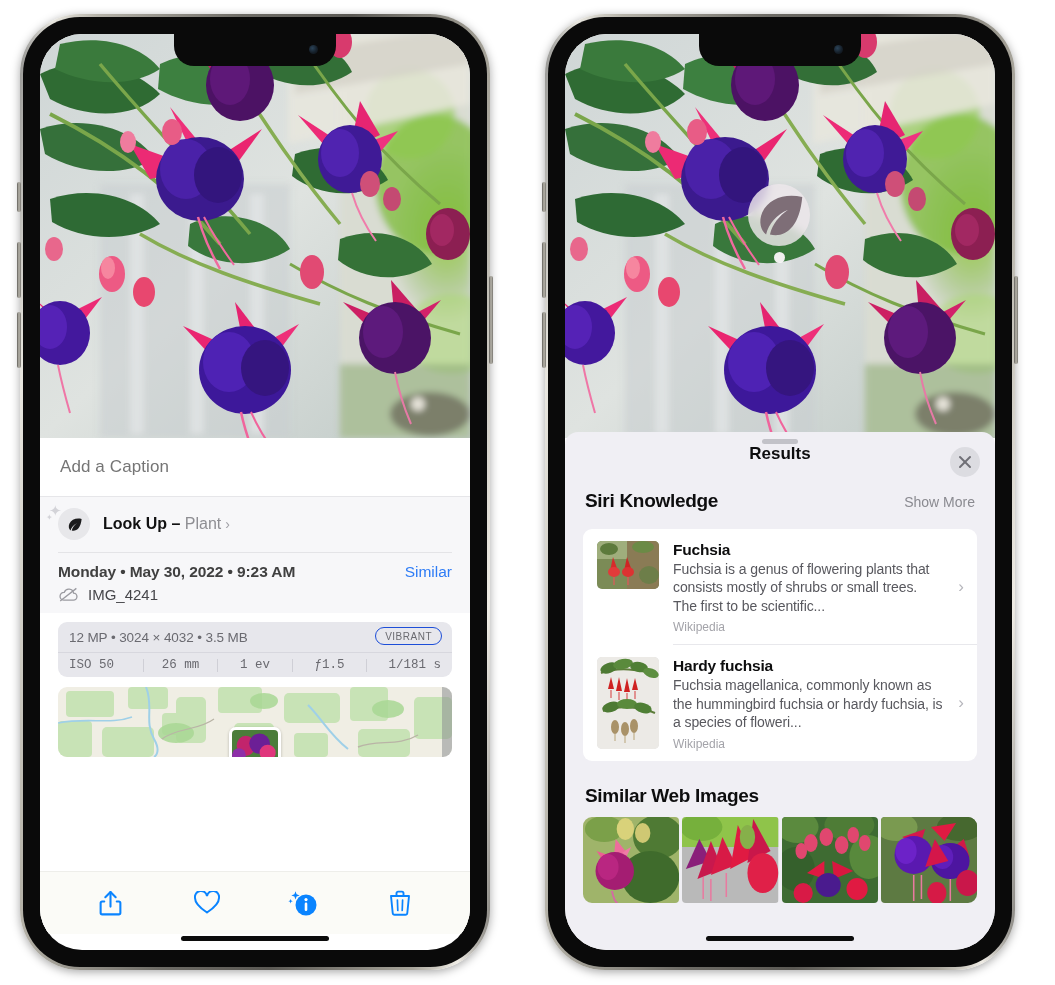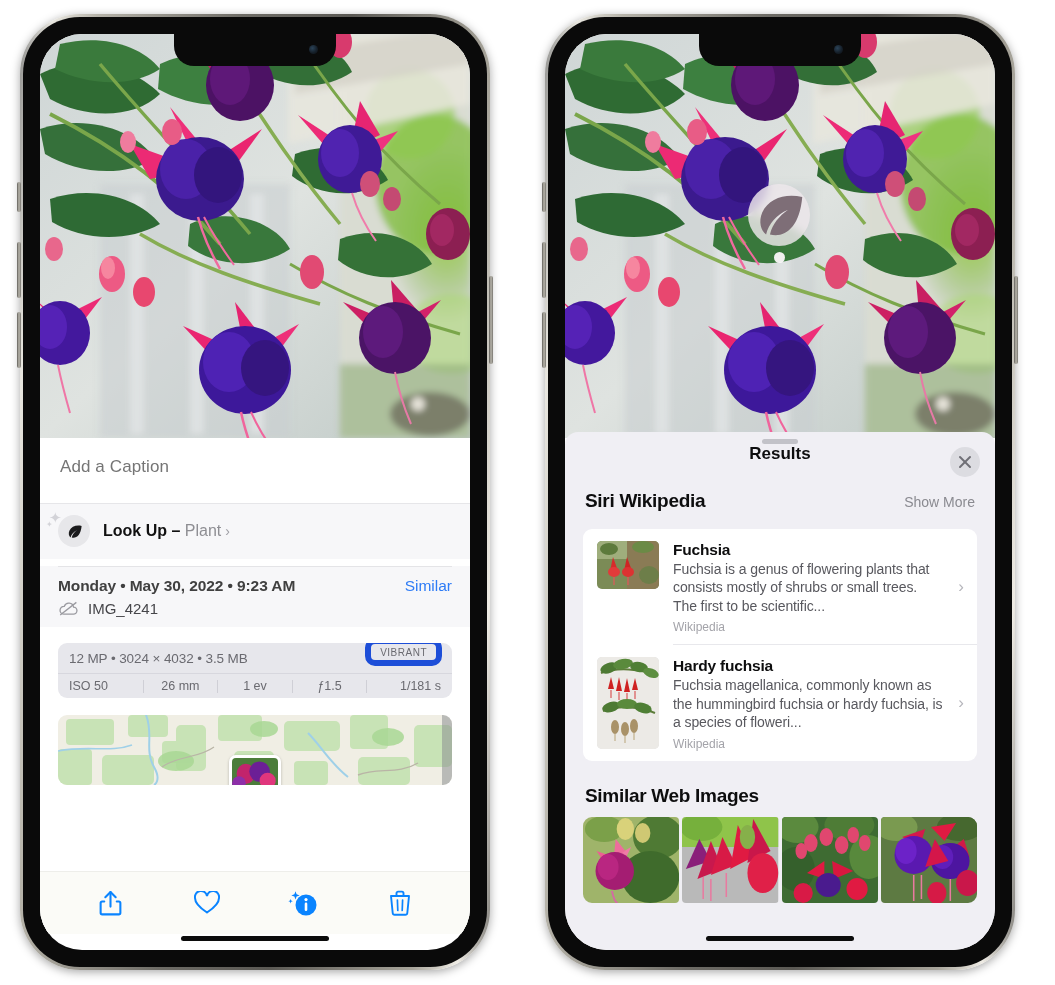--- a/index.html
+++ b/index.html
@@ -67,24 +67,24 @@
   .cam-head .model{font-size:14.5px;font-weight:700;color:#111;}
   .cam-head .right{display:flex;align-items:center;gap:7px;}
   .pill-jpeg{background:#a5a5ad;color:#fff;font-size:10px;font-weight:600;
              padding:2px 6px;border-radius:3px;letter-spacing:.4px;}
   .raw-ico{width:17px;height:17px;border:1.4px solid #8a8a91;border-radius:50%;
            display:flex;align-items:center;justify-content:center;}
   .raw-ico i{width:7px;height:7px;border-radius:50%;background:#8a8a91;display:block;}
   .cam-body{padding:6px 11px 7px 11px;position:relative;}
   .cam-l1{font-size:14.5px;color:#46464a;letter-spacing:-.1px;}
   .cam-l2{font-size:13.5px;color:#6a6a70;margin-top:2px;letter-spacing:-.1px;}
-  .pill-vib{position:absolute;right:10px;bottom:7px;border:6px solid #1d4ed8;color:#6a6a70;
+  .pill-vib{position:absolute;right:10px;bottom:7px;border:1px solid #1d4ed8;color:#6a6a70;
             font-size:10px;padding:2.5px 9px;border-radius:10px;letter-spacing:.5px;}
   .cam-foot{display:flex;align-items:center;border-top:1px solid #d7d7de;padding:5px 8px;}
-  .cam-foot span{flex:1;text-align:center;font-size:12.5px;color:#6a6a70;}
+  .cam-foot span{flex:1;text-align:center;font-size:12.5px;color:#6a6a70;font-family:Liberation Mono, monospace;}
   .cam-foot span:first-child{text-align:left;padding-left:3px;}
   .cam-foot span:last-child{text-align:right;padding-right:3px;}
   .cam-foot .sep{flex:0 0 1px;height:13px;background:#cfcfd6;}
 
   .map-wrap{margin:10px 18px 0 18px;border-radius:9px;overflow:hidden;position:relative;height:70px;}
   .map-wrap svg{display:block;width:100%;height:100%;}
   .map-pin{position:absolute;left:50%;bottom:-10px;transform:translateX(-50%);
            width:46px;height:34px;border-radius:7px;border:3px solid #fff;overflow:hidden;
            box-shadow:0 1px 3px rgba(0,0,0,.25);}
 
@@ -277,21 +277,21 @@
           <ellipse cx="88" cy="108" rx="8" ry="11" fill="#ef7c9e"></ellipse>
           <ellipse cx="330" cy="150" rx="10" ry="13" fill="#cf4f78"></ellipse>
           <ellipse cx="352" cy="165" rx="9" ry="12" fill="#c44a72"></ellipse>
           <ellipse cx="300" cy="8" rx="12" ry="16" fill="#d83a6d"></ellipse>
           <ellipse cx="238" cy="18" rx="9" ry="12" fill="#e4527d"></ellipse>
           <ellipse cx="14" cy="215" rx="9" ry="12" fill="#e8678c"></ellipse>
         </g>
       </svg>
     </div>
 
-    <div class="sheet" style="top:404px;bottom:16px;gap:7px;">
+    <div class="sheet" style="top:404px;bottom:16px;">
 
       <div class="caption-row">
         <input class="caption-ph" style="border: 0px; outline: 0px; width: 100%; background: transparent; font-family: inherit; font-size: 17px;" placeholder="Add a Caption">
       </div>
 
       <div class="lookup-sec">
         <div class="lookup-row">
           <div class="leaf-badge">
             <span class="spark a">✦</span>
             <span class="spark b">✦</span>
@@ -569,21 +569,21 @@
         <span class="res-title">Results</span>
         <div class="close-btn">
           <svg width="16" height="16" viewBox="0 0 16 16">
             <line x1="3" y1="3" x2="13" y2="13" stroke="#6f6f76" stroke-width="2" stroke-linecap="round"></line>
             <line x1="13" y1="3" x2="3" y2="13" stroke="#6f6f76" stroke-width="2" stroke-linecap="round"></line>
           </svg>
         </div>
       </div>
 
       <div class="sec-head">
-        <span class="t">Siri Wikipedia</span>
+        <span class="t">Siri Knowledge</span>
         <span class="m">Show More</span>
       </div>
 
       <div class="kn-card">
 
         <div class="kn-row">
           <div class="kn-thumb">
             <svg viewBox="0 0 62 48" preserveAspectRatio="none">
               <rect width="62" height="48" fill="#7b8b56"></rect>
               <rect x="0" y="0" width="62" height="18" fill="#9fae7c"></rect>

